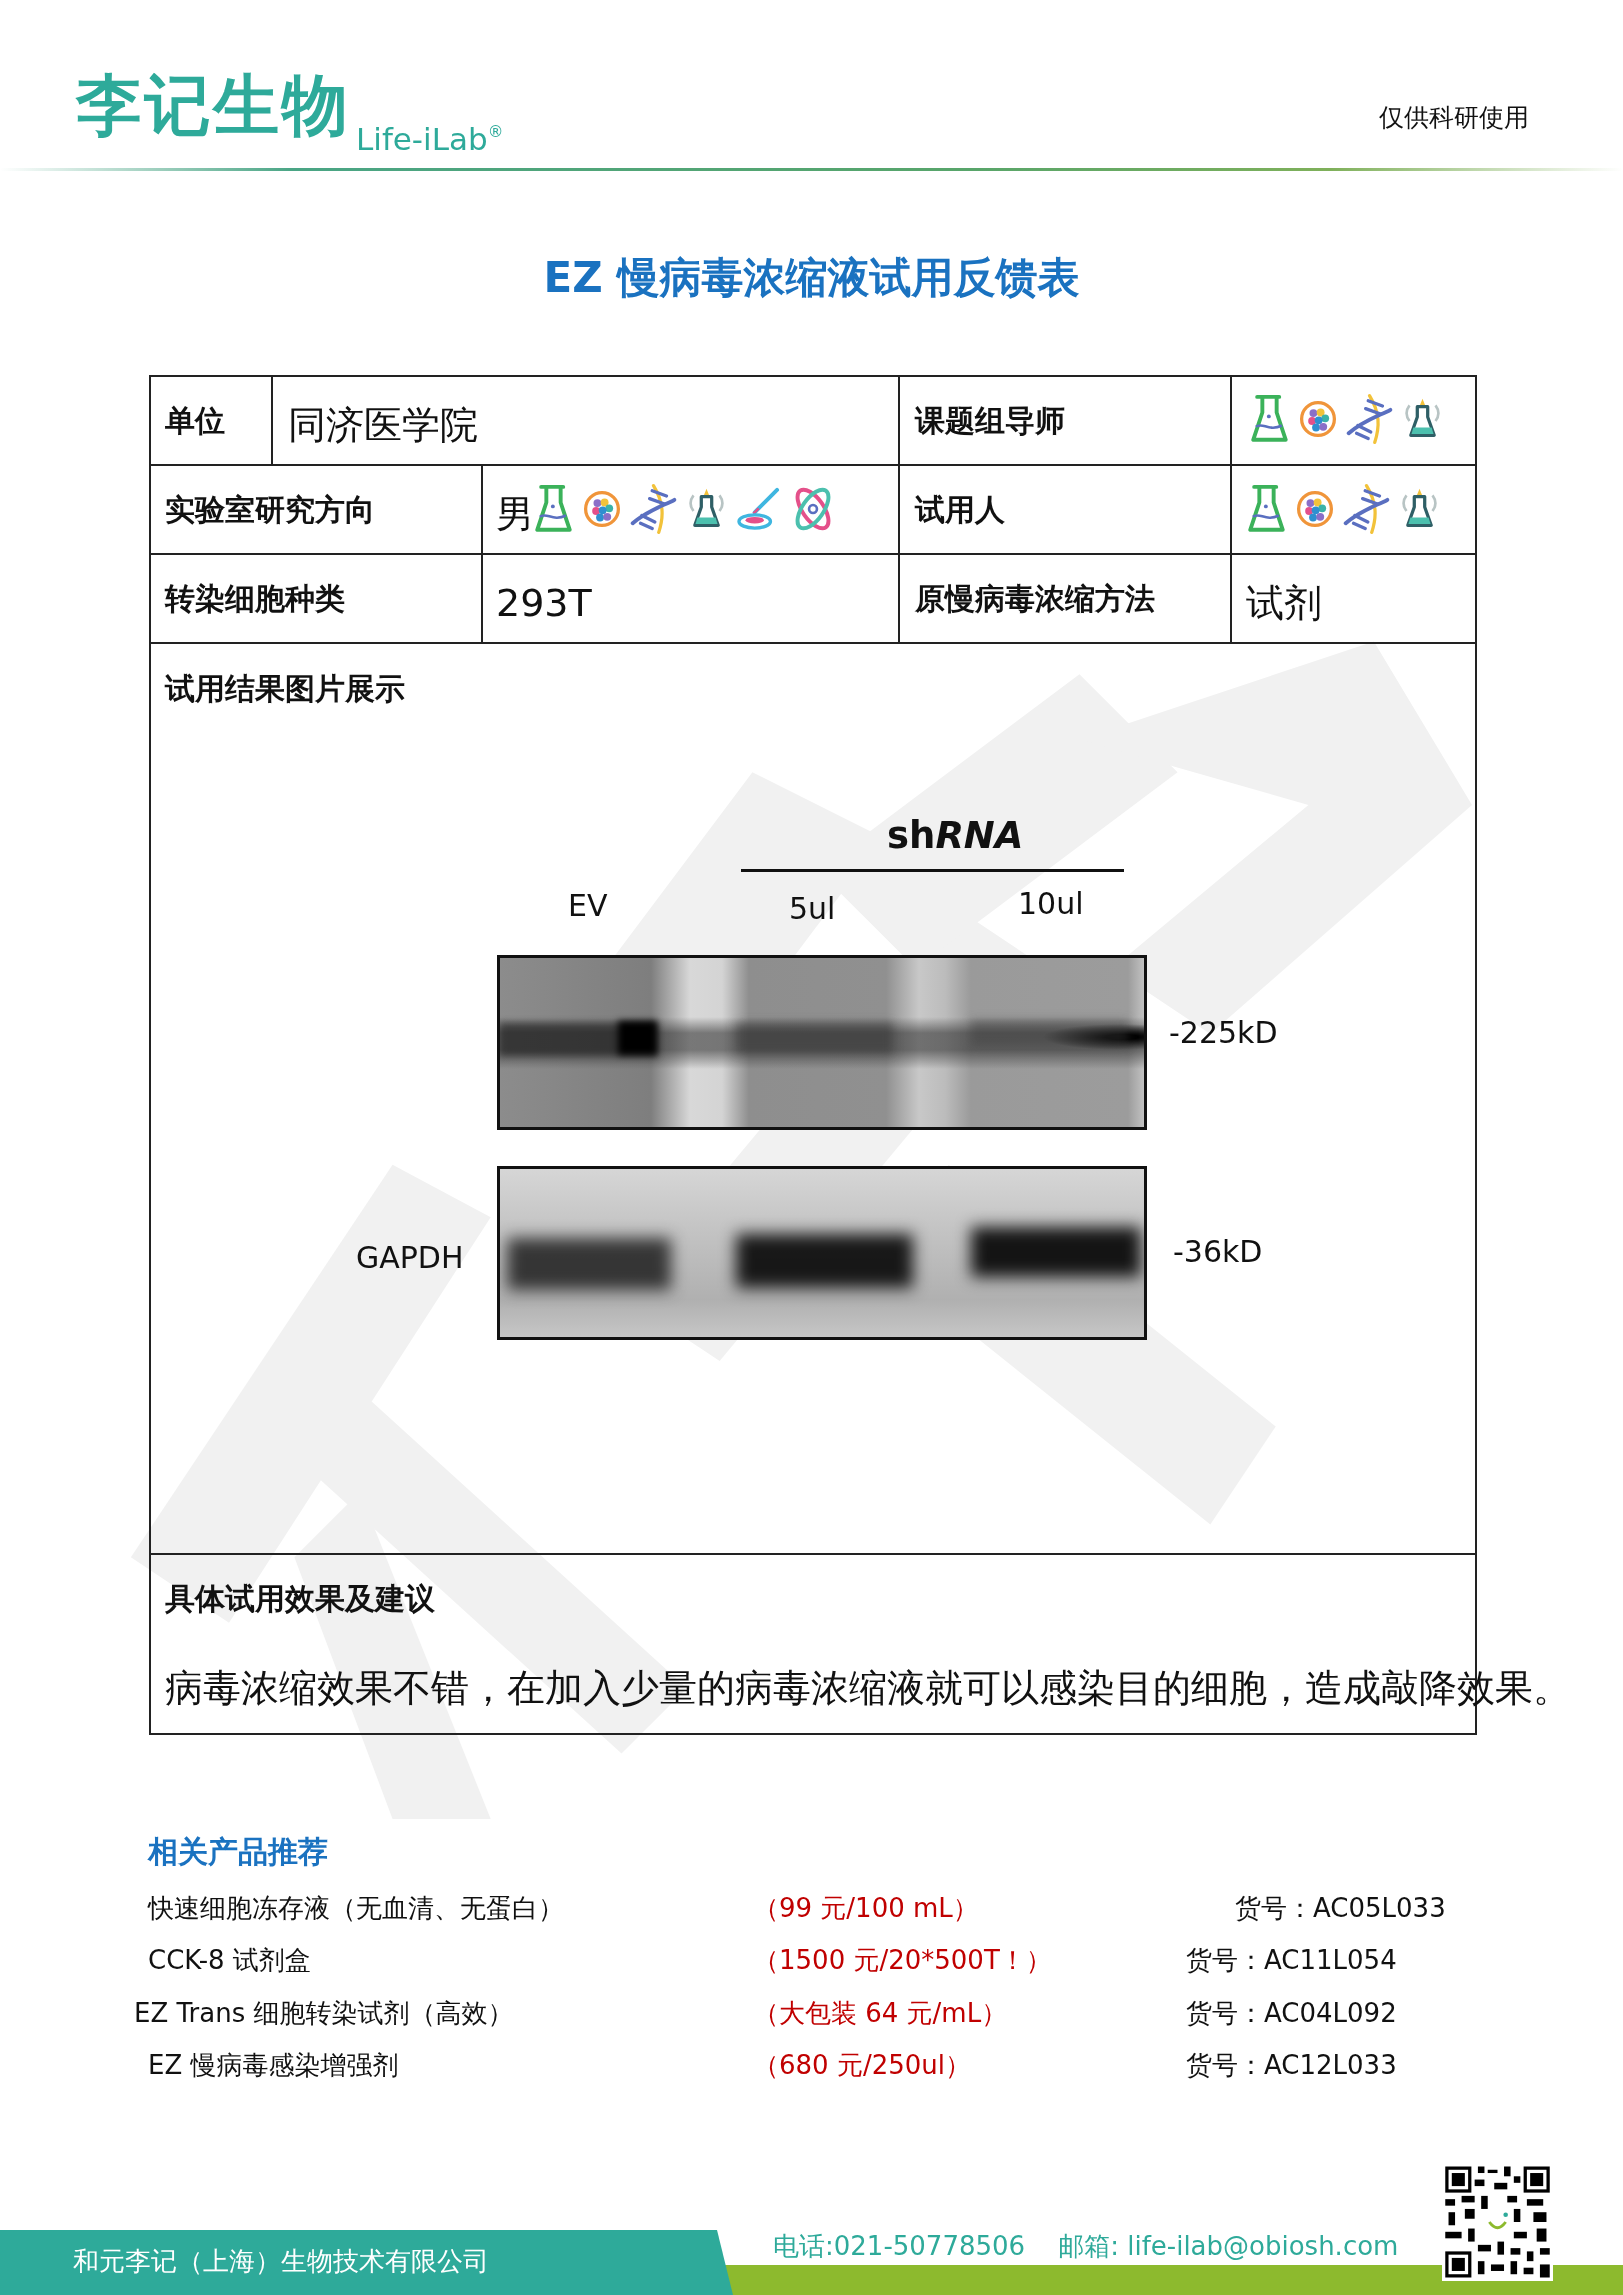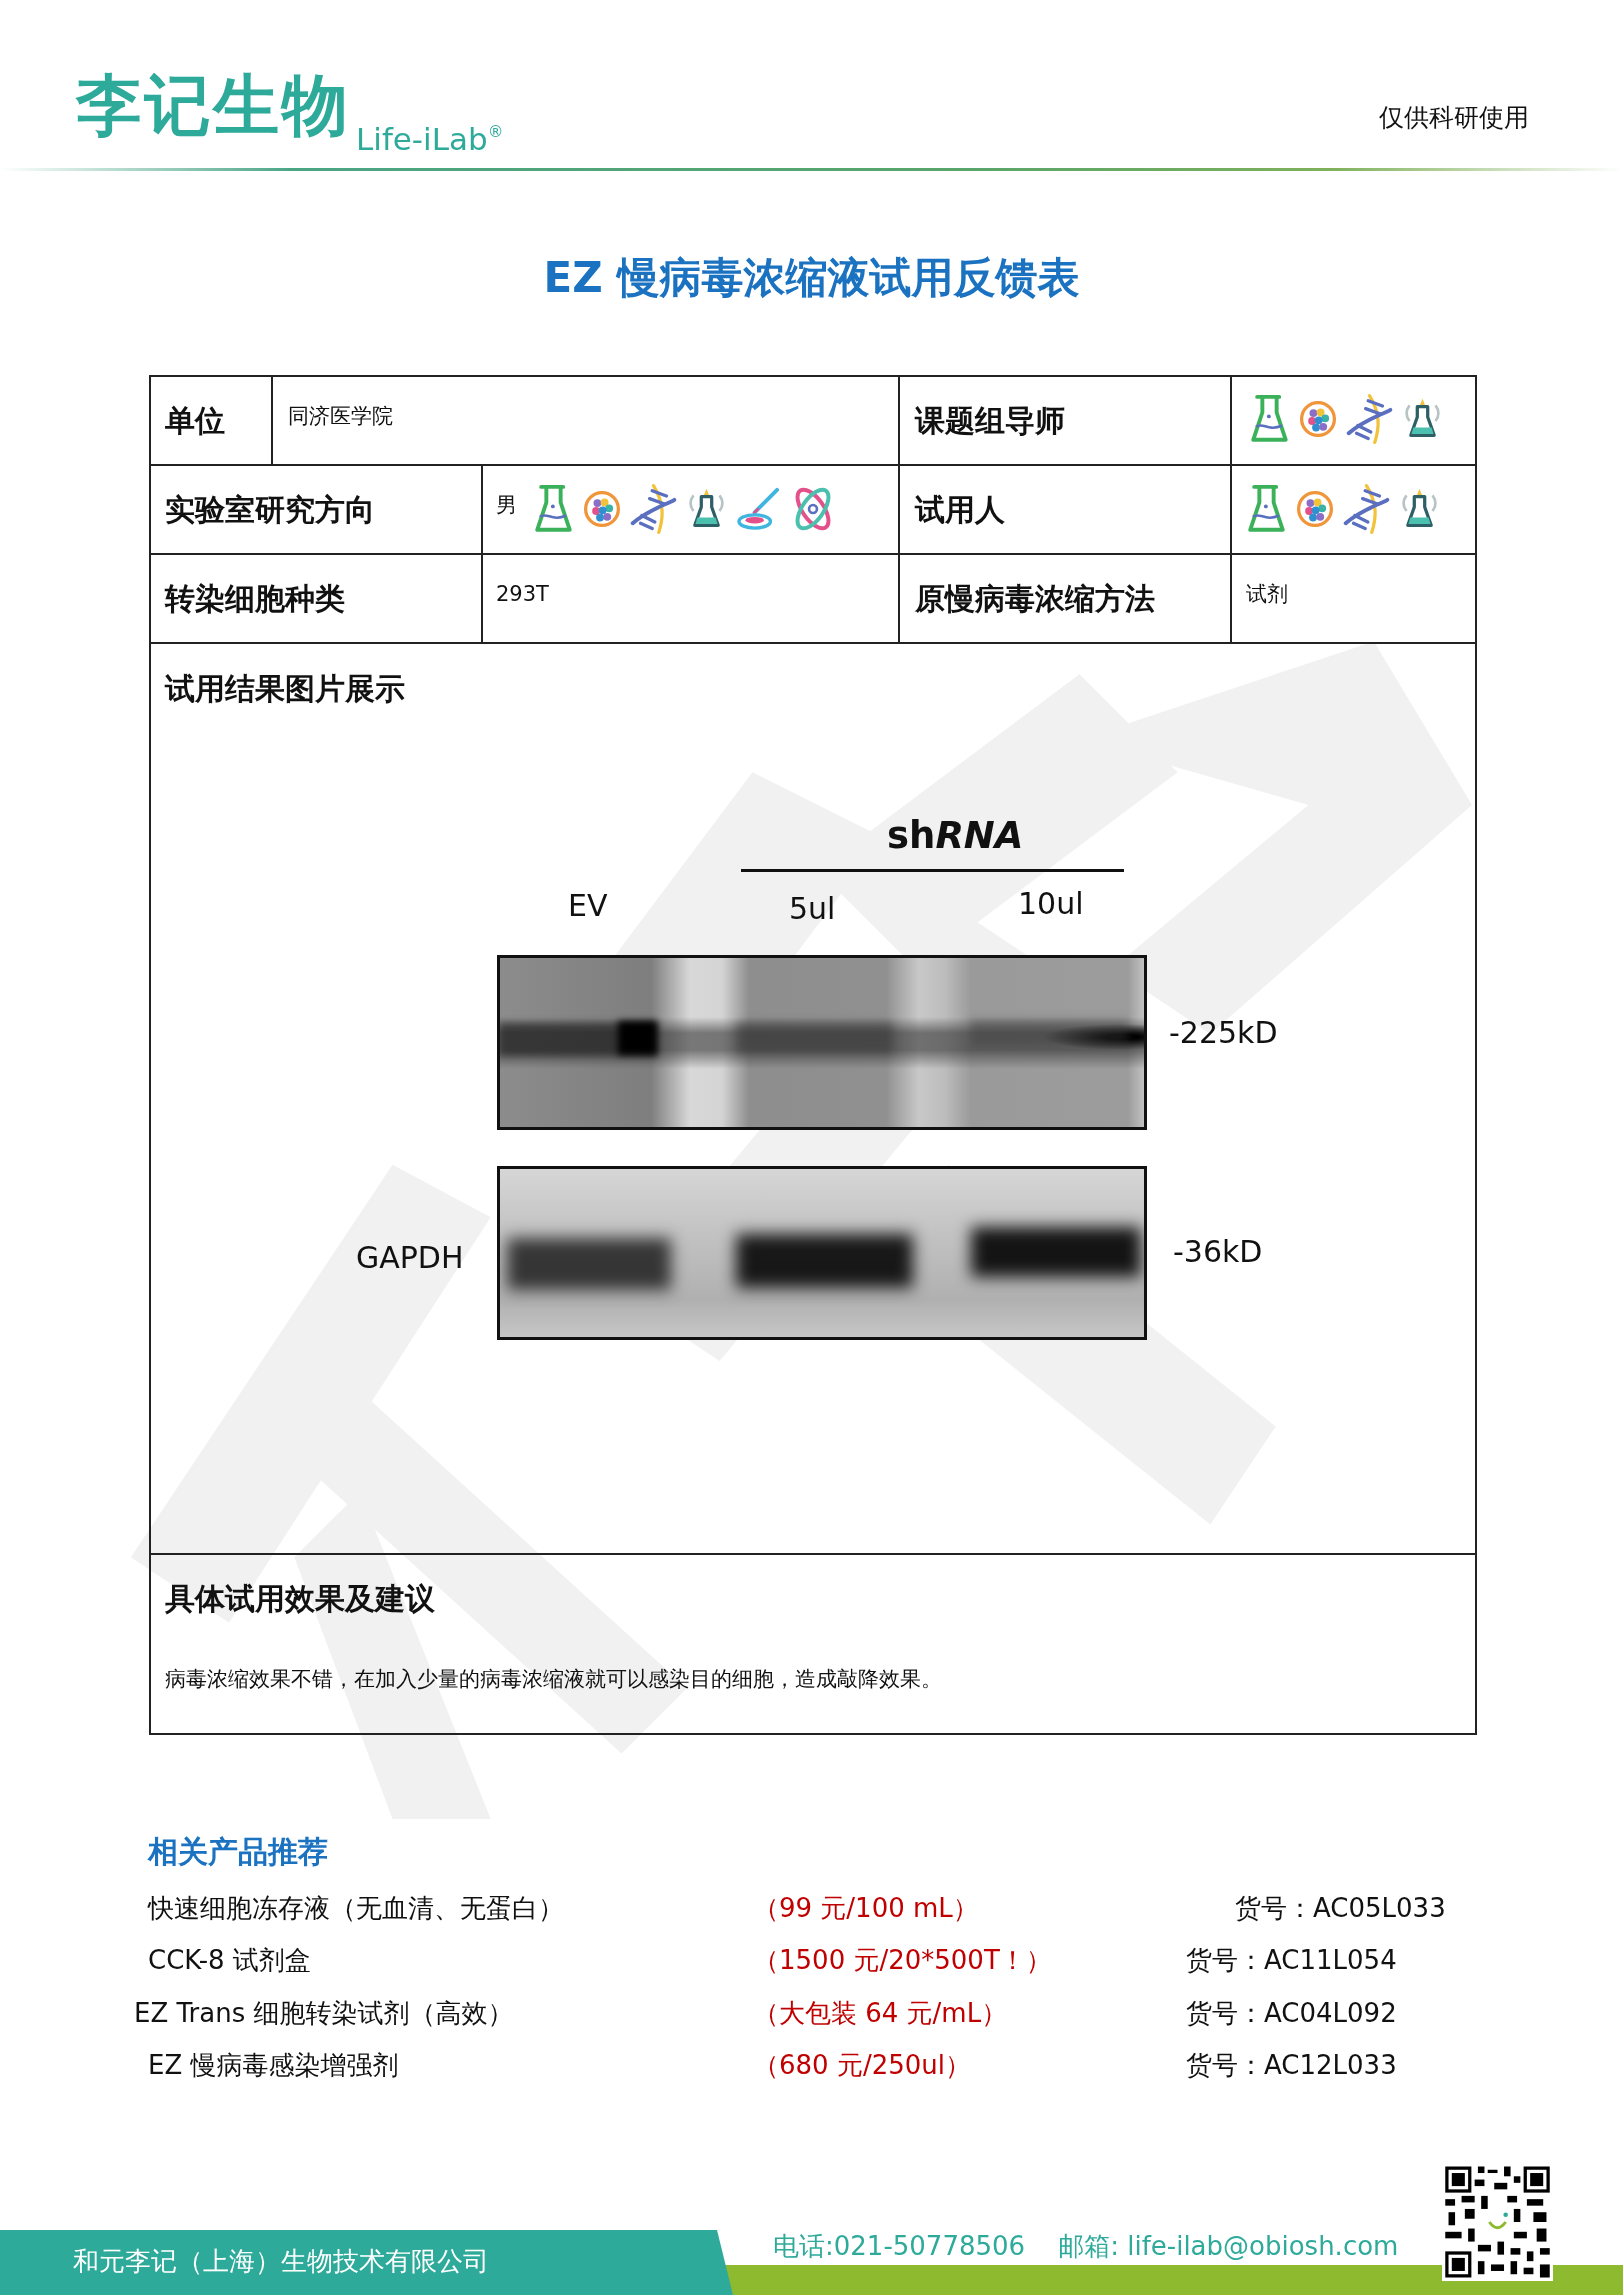--- a/index.html
+++ b/index.html
@@ -40,21 +40,21 @@
   }
 
   
   .tbl { z-index: 1; }
   .line-h { position: absolute; height: 2px; background: #222; }
   .line-v { position: absolute; width: 2px; background: #222; }
   .cell-label {
     position: absolute; font-size: 30px; font-weight: bold; color: #111; line-height: 1;
   }
   .cell-value {
-    position: absolute; font-size: 21px; color: #111; line-height: 1;
+    position: absolute; font-size: 38px; color: #111; line-height: 1;
   }
   .icon-strip { position: absolute; display: flex; align-items: center; gap: 9.2px; }
   .icon-strip svg { display: block; }
 
   
   .blot-label { position: absolute; font-size: 30px; color: #111; line-height: 1; }
   .shrna-title { position: absolute; font-size: 37px; font-weight: bold; color: #111; line-height: 1; }
   .shrna-title i { font-style: italic; text-align: right; }
   .gel {
     position: absolute; border: 3.3px solid #111; box-sizing: border-box; overflow: hidden;

